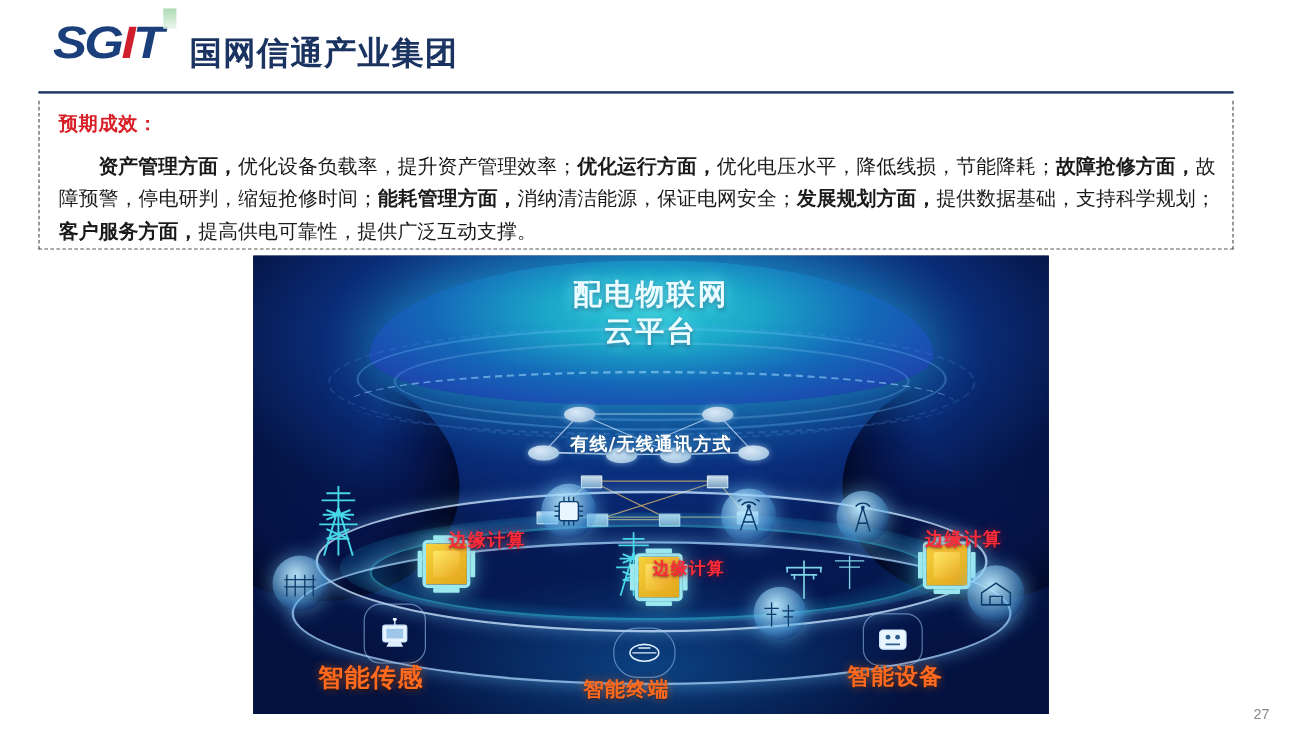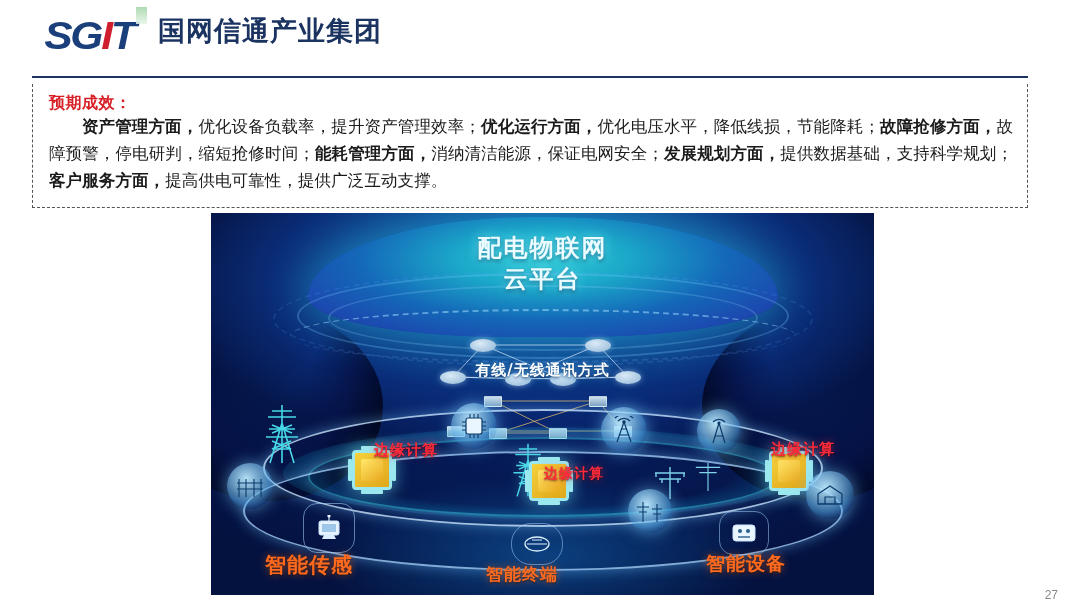--- a/index.html
+++ b/index.html
@@ -30,21 +30,21 @@
     position: relative;
     transform: scaleX(1.12);
   }
   .sgit-text .red-i { color: #cf1f2e; }
   .green-tick {
     position: absolute; right: 1px; top: -7px;
     width: 11px; height: 17px;
     background: linear-gradient(180deg,#9fd4a5,#e8f5e9);
     opacity: .85;
   }
-  .company { margin-top: 2px; }
+  .company { margin-top: 16px; }
   .company-cn {
     font-family: "DejaVu Sans", "Liberation Sans", sans-serif;
     font-size: 27px; font-weight: bold; color: #1b3361;
     letter-spacing: 1px; line-height: 1.08;
   }
   .company-en {
     font-family: "Liberation Serif", "DejaVu Serif", serif;
     font-size: 11.5px; font-weight: bold; color: #1b3361;
     letter-spacing: .6px; margin-top: 1px;
   }
@@ -66,21 +66,21 @@
     border: 1px dashed #555;
     border-top: none;
     padding: 8px 14px 6px 16px;
   }
   .eff-label {
     font-family: "DejaVu Sans", "Liberation Sans", sans-serif;
     font-size: 16px; font-weight: bold; color: #d81f26;
     letter-spacing: .5px; line-height: 1.4;
   }
   .eff-body {
-    margin-top: 0;
+    margin-top: 12px;
     font-family: "DejaVu Sans", "Liberation Sans", sans-serif;
     font-size: 16.5px; color: #1a1a1a; line-height: 1.62;
     text-align: justify; text-indent: 2em;
     letter-spacing: .1px;
   }
   .eff-body b { font-weight: bold; }
 
   
   .diagram {
     position: absolute; left: 211px; top: 213px;
@@ -110,21 +110,21 @@
     width: 492px; height: 86px;
     border: 2px solid rgba(120,200,255,.28);
     border-radius: 50%;
   }
   .cloud-ring.b { width: 430px; height: 66px; top: 72px; border-color: rgba(150,215,255,.22); }
   .cloud-ring.c { width: 540px; height: 96px; top: 58px; border-color: rgba(90,170,255,.16);
                   border-style: dashed; }
   .cloud-text {
     position: absolute; left: 0; right: 0; top: 20px;
     text-align: center; z-index: 6;
-    font-family: Liberation Serif, serif;
+    font-family: Liberation Mono, monospace;
     font-size: 24px; font-weight: bold; color: #eafcff;
     line-height: 1.28; letter-spacing: 2px;
     text-shadow: 0 0 12px rgba(120,240,255,.85), 0 2px 4px rgba(0,20,60,.6);
   }
   .funnel-l, .funnel-r {
     position: absolute; top: 98px; width: 230px; height: 190px;
     background: radial-gradient(ellipse at 50% 10%, rgba(7,26,92,.0) 30%, rgba(5,18,70,.85) 55%, rgba(2,8,34,1) 80%);
     border-radius: 50%;
   }
   .funnel-l { left: -58px; }

